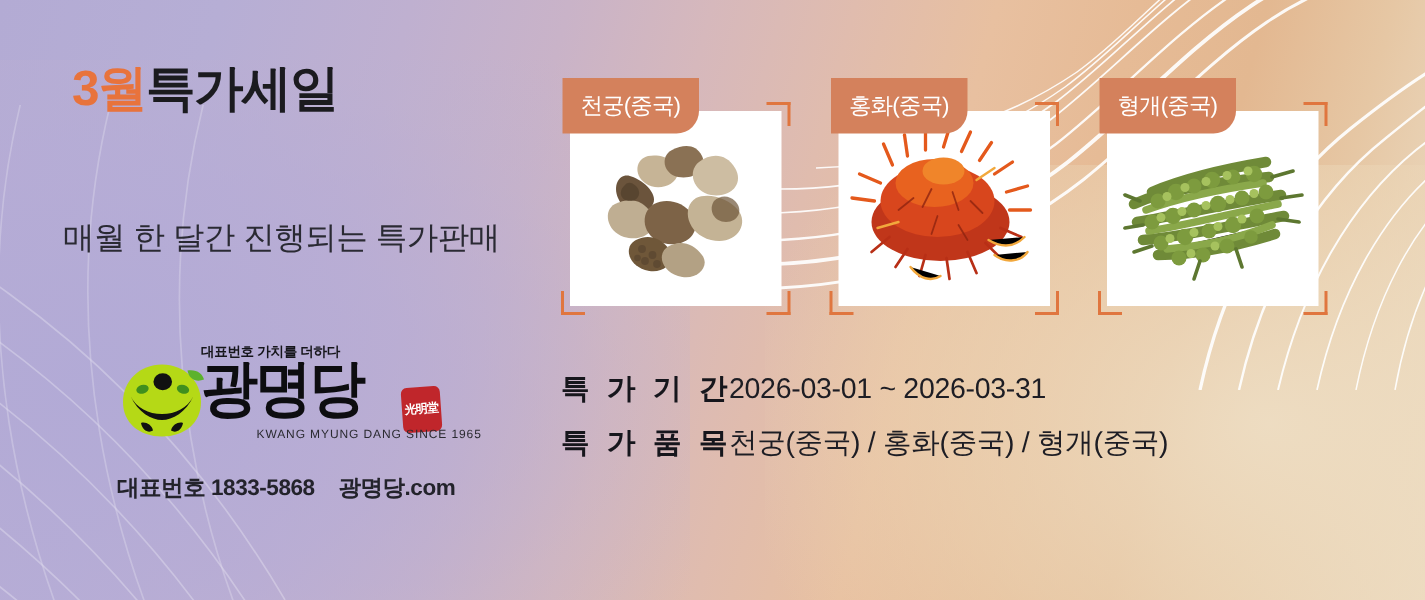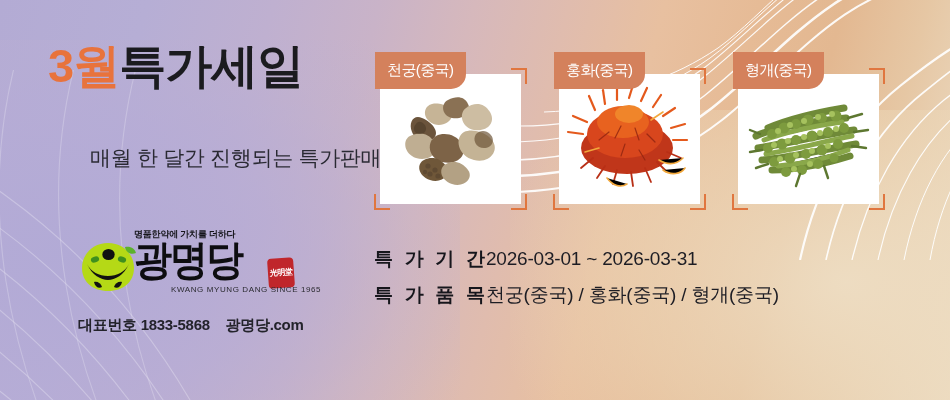--- a/index.html
+++ b/index.html
@@ -74,40 +74,39 @@
     width: 470px;
     height: 330px;
     pointer-events: none;
   }
 
   
   .headline {
     position: absolute;
     left: 48px;
     top: 42px;
-    font-size: 47px;
+    font-size: 33px;
     font-weight: 700;
     line-height: 1;
     letter-spacing: -1px;
     white-space: nowrap;
     color: #1b1b1f;
   }
   .headline .month {
     color: #e8733c;
   }
   .subhead {
     position: absolute;
     left: 42px;
     top: 144px;
     font-size: 21px;
     font-weight: 400;
     color: #2a2a33;
     letter-spacing: -0.3px;
     white-space: nowrap;
-    margin-left: 48px;
   }
 
   
   .logo-block {
     position: absolute;
     left: 72px;
     top: 228px;
     width: 250px;
     height: 72px;
   }
@@ -324,21 +323,21 @@
     </g>
   </svg>
 
   <div class="headline">
     <span class="month">3월</span><span>특가세일</span>
   </div>
 
   <div class="subhead">매월  한 달간 진행되는 특가판매</div>
 
   <div class="logo-block">
-    <div class="logo-tagline">명품한약에 가치를 더하다</div>
+    <div class="logo-tagline">대표번호 가치를 더하다</div>
 
     <svg class="logo-mark" viewBox="0 0 56 52" fill="none">
       <path d="M28 2 C43 2 54 13 54 27 C54 41 43 50 28 50 C13 50 2 41 2 27 C2 13 13 2 28 2 Z" fill="#b5d916"></path>
       <ellipse cx="28.5" cy="13.5" rx="6.2" ry="5.6" fill="#111111"></ellipse>
       <ellipse cx="15" cy="18.5" rx="4.2" ry="2.9" fill="#3f8f1e" transform="rotate(-16 15 18.5)"></ellipse>
       <ellipse cx="42" cy="18.5" rx="4.2" ry="2.9" fill="#3f8f1e" transform="rotate(16 42 18.5)"></ellipse>
       <path d="M7 23 C12 34 21 39 28 39 C35 39 44 34 49 23 C45 31 37 35 28 35 C19 35 11 31 7 23 Z" fill="#111111"></path>
       <path d="M14 41 C17 40 21 42 22 46 C19 48 15 46 14 41 Z" fill="#111111"></path>
       <path d="M42 41 C39 40 35 42 34 46 C37 48 41 46 42 41 Z" fill="#111111"></path>
       <path d="M45 6 C51 5 55 8 56 12 C51 14 46 12 45 6 Z" fill="#5cb22c"></path>

